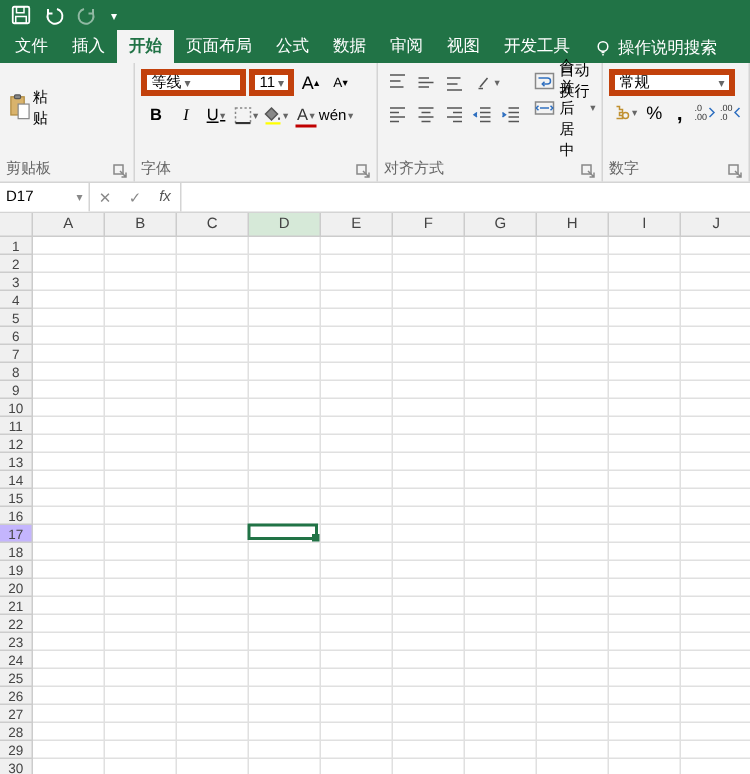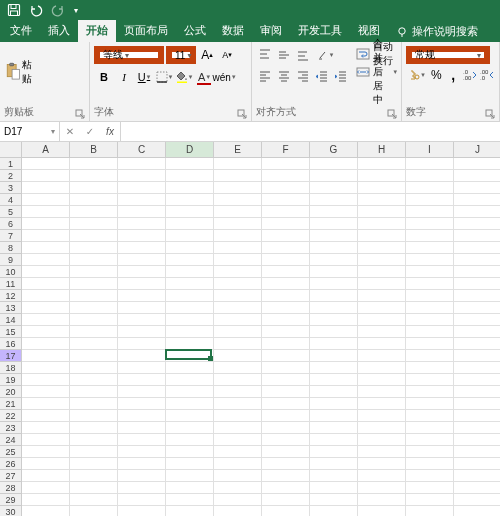--- a/index.html
+++ b/index.html
@@ -23,21 +23,21 @@
 
 .big-btn { display: flex; align-items: center; justify-content: center; width: 34px; height: 56px; cursor: pointer; }
 .big-btn .ico { width: 22px; height: 22px; margin-bottom: 2px; }
 .big-btn span { font-size: 10px; }
 
 .small-stack { display: flex; flex-direction: column; gap: 2px; padding-top: 2px; }
 .small-item { display: flex; align-items: center; gap: 3px; font-size: 10px; cursor: pointer; height: 16px; }
 .small-item .sico { width: 14px; height: 14px; flex-shrink: 0; }
 
 .font-row { display: flex; gap: 2px; align-items: center; }
-.combo { background: #fff; border: 6px solid #c2410c; height: 18px; display: flex; align-items: center; padding: 0 3px; font-size: 10px; cursor: pointer; }
+.combo { background: #fff; border: 4px solid #c2410c; height: 18px; display: flex; align-items: center; padding: 0 3px; font-size: 10px; cursor: pointer; }
 .combo .dd { margin-left: 2px; font-size: 8px; color: #666; }
 .icon-btn { width: 18px; height: 18px; display: flex; align-items: center; justify-content: center; cursor: pointer; font-size: 11px; }
 .icon-btn.split { width: 24px; }
 .icon-btn .dd { font-size: 7px; margin-left: 1px; color: #666; }
 .font-row2 { display: flex; gap: 0; align-items: center; margin-top: 4px; }
 .font-row2 .icon-btn { width: 20px; }
 .b { font-weight: bold; } .i { font-style: italic; font-family: Georgia, serif; } .u { text-decoration: underline; }
 
 .merge-stack .small-item { font-size: 10px; }
 
@@ -92,22 +92,22 @@
 </div>
 
 <div class="tabrow">
   <div class="tab">文件</div>
   <div class="tab">插入</div>
   <div class="tab active">开始</div>
   <div class="tab">页面布局</div>
   <div class="tab">公式</div>
   <div class="tab">数据</div>
   <div class="tab">审阅</div>
+  <div class="tab">视图</div>
   <div class="tab">开发工具</div>
-  <div class="tab">视图</div>
   <div class="tell">
     <svg class="bulb" viewBox="0 0 12 12">
         <circle cx="6" cy="5" r="3.2" stroke-width="1"></circle>
         <path d="M5 9 L7 9 M5.5 10.5 L6.5 10.5" stroke-width="1"></path>
       </svg>
     <span>操作说明搜索</span>
   </div>
 </div>
 
 <div class="ribbon">

